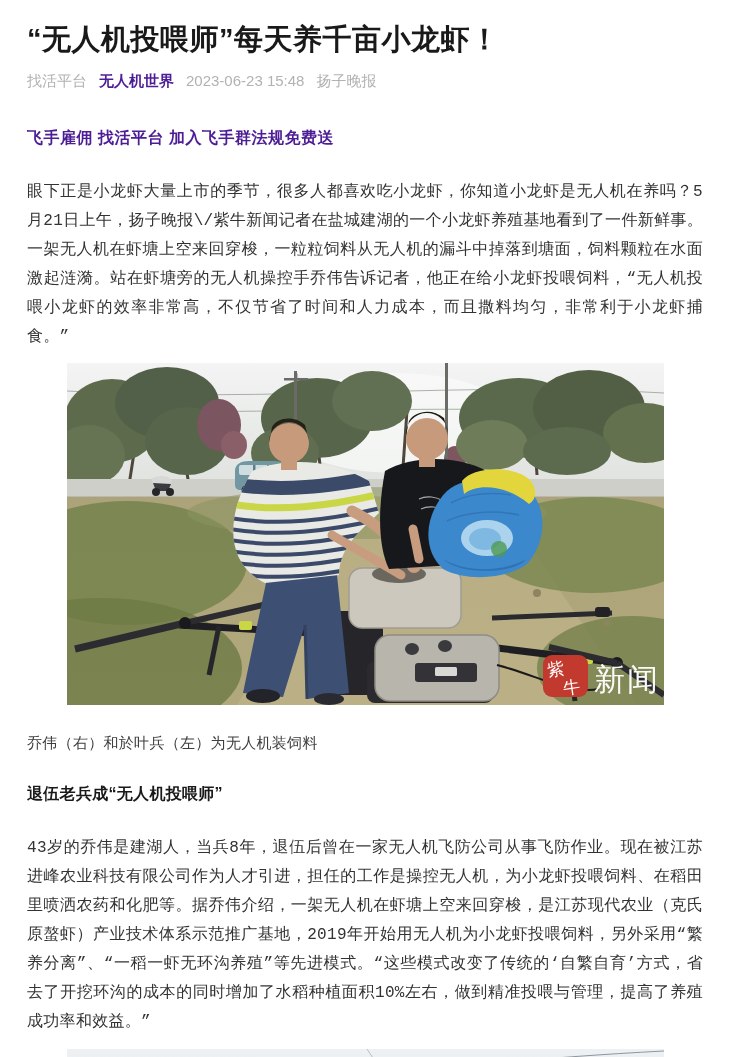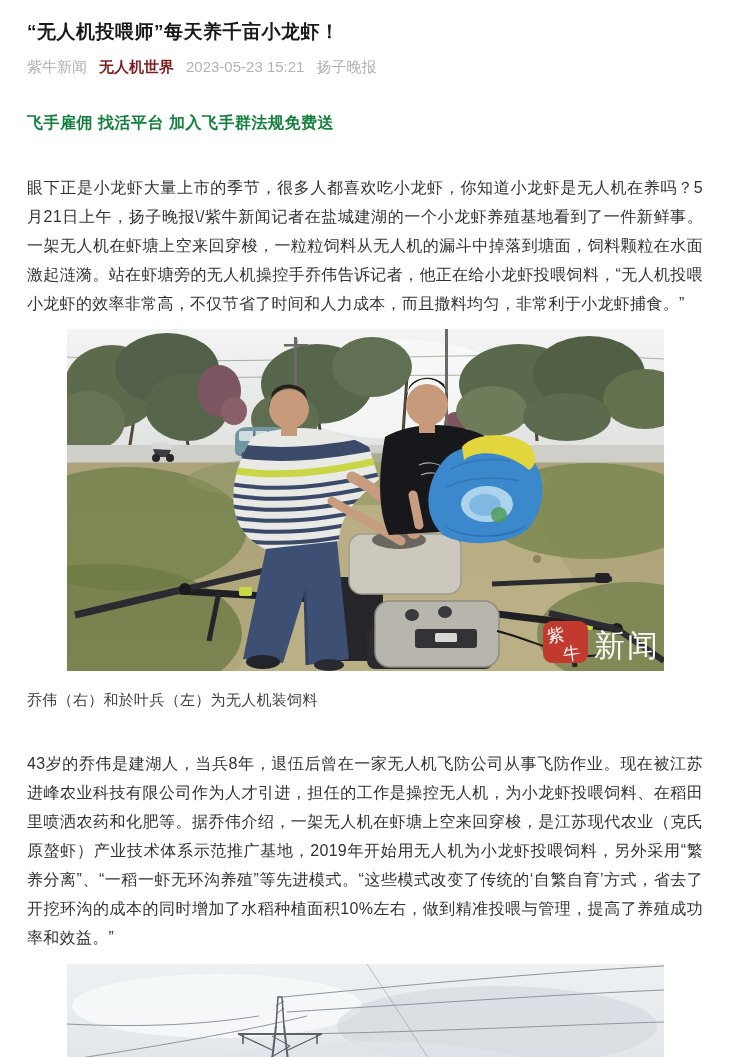--- a/index.html
+++ b/index.html
@@ -4,61 +4,61 @@
 <style>
   * { box-sizing: border-box; margin: 0; padding: 0; }
   html, body {
     width: 730px; height: 1057px; overflow: hidden;
     background: #ffffff;
     font-family: "Liberation Sans", "DejaVu Sans", sans-serif;
   }
   .content { padding: 0 27px; }
   .article-title {
     margin-top: 18px;
-    font-size: 19px; font-weight: bold; color: #191919;
+    font-size: 29px; font-weight: bold; color: #191919;
     line-height: 1.45; letter-spacing: 0.5px;
   }
   .byline {
     margin-top: 11px;
     font-size: 15px; color: #b2b2b2; line-height: 1.3;
   }
   .byline .src { margin-right: 12px; }
-  .byline .account { color: #7f1d1d; font-weight: bold; margin-right: 12px; cursor: pointer; }
+  .byline .account { color: #4c1d95; font-weight: bold; margin-right: 12px; cursor: pointer; }
   .byline .dt { margin-right: 12px; }
   .promo-line {
     margin-top: 37px;
-    font-size: 16px; font-weight: bold; color: #15803d;
+    font-size: 16px; font-weight: bold; color: #4c1d95;
     letter-spacing: 0.5px; cursor: pointer;
   }
   p.body-p {
-    margin-top: 39px;
+    margin-top: 29px;
     font-size: 16px; line-height: 29px; color: #333333;
-    text-align: justify; letter-spacing: 0.3px;
+    text-align: justify; letter-spacing: 0.3px; font-family: Liberation Mono, monospace;
   }
   .figure { width: 597px; margin: 11px auto 0; }
   .figure svg { display: block; }
   .photo-caption {
-    margin-top: 18px;
+    margin-top: 27px;
     font-size: 15px; color: #3e3e3e; line-height: 1.4; letter-spacing: 0.3px;
   }
   .section-heading {
     margin-top: 31px;
     font-size: 16px; font-weight: bold; color: #191919; letter-spacing: 0.3px;
   }
   .figure-2 { margin-top: 12px; }
 </style>
 </head>
 <body>
 
 <div class="content">
 
   <h1 class="article-title">“无人机投喂师”每天养千亩小龙虾！</h1>
 
   <div class="byline">
-    <span class="src">紫牛新闻</span><span class="account">无人机世界</span><span class="dt">2023-05-23 15:21</span><span class="loc">扬子晚报</span>
+    <span class="src">找活平台</span><span class="account">无人机世界</span><span class="dt">2023-06-23 15:48</span><span class="loc">扬子晚报</span>
   </div>
 
   <div class="promo-line">飞手雇佣 找活平台 加入飞手群法规免费送</div>
 
   <p class="body-p">眼下正是小龙虾大量上市的季节，很多人都喜欢吃小龙虾，你知道小龙虾是无人机在养吗？5月21日上午，扬子晚报\/紫牛新闻记者在盐城建湖的一个小龙虾养殖基地看到了一件新鲜事。一架无人机在虾塘上空来回穿梭，一粒粒饲料从无人机的漏斗中掉落到塘面，饲料颗粒在水面激起涟漪。站在虾塘旁的无人机操控手乔伟告诉记者，他正在给小龙虾投喂饲料，“无人机投喂小龙虾的效率非常高，不仅节省了时间和人力成本，而且撒料均匀，非常利于小龙虾捕食。”</p>
 
   <div class="figure figure-1">
     <svg width="597" height="342" viewBox="0 0 597 342">
       <defs>
         <linearGradient id="skyG" x1="0" y1="0" x2="0" y2="1">
@@ -231,20 +231,21 @@
         <text x="480" y="312" font-size="17" fill="#ffffff" font-family="'DejaVu Serif', serif" transform="rotate(-8 489 305)">紫</text>
         <text x="496" y="330" font-size="17" fill="#ffffff" font-family="'DejaVu Serif', serif" transform="rotate(-8 505 323)">牛</text>
         <text x="527" y="327" font-size="31" fill="#ffffff" font-family="'DejaVu Serif', serif" letter-spacing="2" opacity="0.96">新闻</text>
       </g>
       </g>
     </svg>
   </div>
 
   <div class="photo-caption">乔伟（右）和於叶兵（左）为无人机装饲料</div>
 
+  <h2 class="section-heading">退伍老兵成“无人机投喂师”</h2>
 
   <p class="body-p">43岁的乔伟是建湖人，当兵8年，退伍后曾在一家无人机飞防公司从事飞防作业。现在被江苏进峰农业科技有限公司作为人才引进，担任的工作是操控无人机，为小龙虾投喂饲料、在稻田里喷洒农药和化肥等。据乔伟介绍，一架无人机在虾塘上空来回穿梭，是江苏现代农业（克氏原螯虾）产业技术体系示范推广基地，2019年开始用无人机为小龙虾投喂饲料，另外采用“繁养分离”、“一稻一虾无环沟养殖”等先进模式。“这些模式改变了传统的‘自繁自育’方式，省去了开挖环沟的成本的同时增加了水稻种植面积10%左右，做到精准投喂与管理，提高了养殖成功率和效益。”</p>
 
   <div class="figure figure-2">
     <svg width="597" height="200" viewBox="0 0 597 200">
       <defs>
         <linearGradient id="sky2G" x1="0" y1="0" x2="0" y2="1">
           <stop offset="0" stop-color="#eef1f3"></stop>
             <stop offset="1" stop-color="#d5dbe0"></stop>
         </linearGradient>

